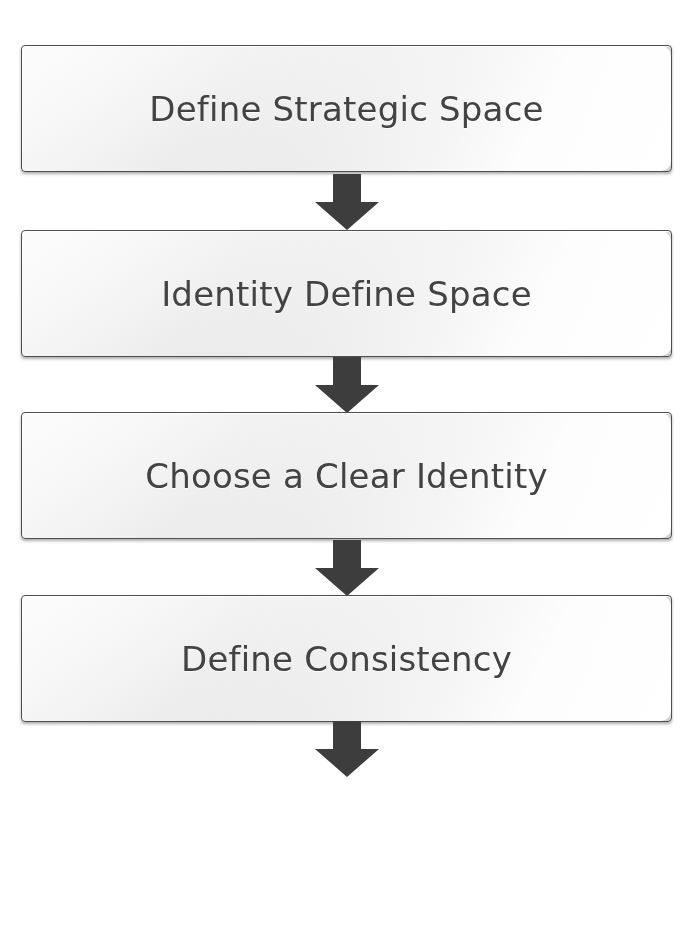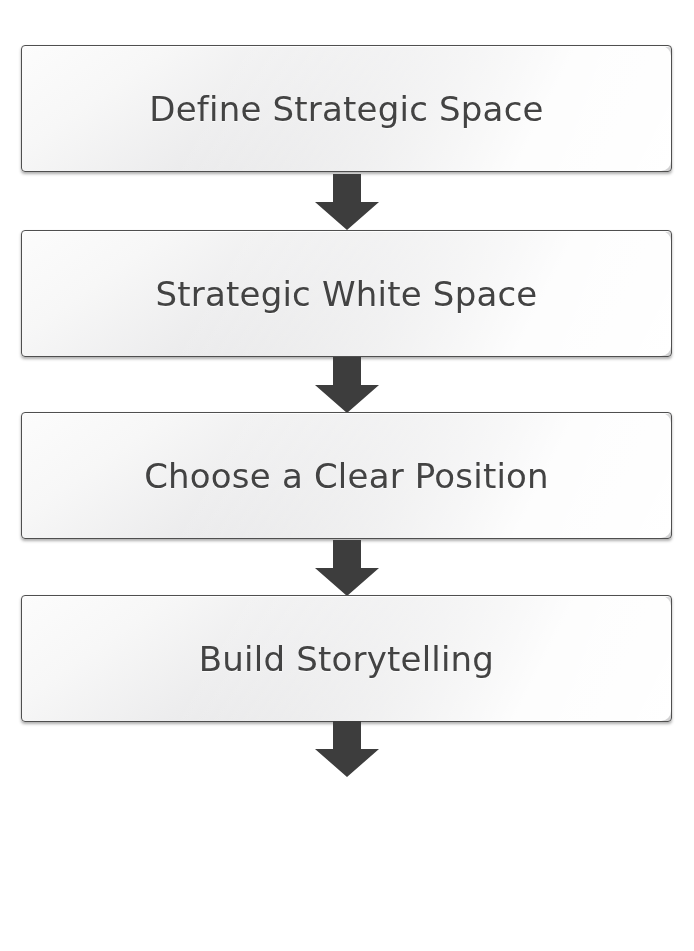--- a/index.html
+++ b/index.html
@@ -105,41 +105,41 @@
     <span class="flow-node-label" style="color: rgb(67, 67, 67);">Define Strategic Space</span>
   </div>
 
   <div class="flow-arrow a0">
     <svg viewBox="0 0 64 56" preserveAspectRatio="none" aria-hidden="true">
       <polygon points="18,0 46,0 46,28 64,28 32,56 0,28 18,28" fill="#3d3d3d"></polygon>
     </svg>
   </div>
 
   <div class="flow-node n1" style="border-color: rgb(79, 79, 79);">
-    <span class="flow-node-label" style="color: rgb(67, 67, 67);">Strategic White Space</span>
+    <span class="flow-node-label" style="color: rgb(67, 67, 67);">Identity Define Space</span>
   </div>
 
   <div class="flow-arrow a1">
     <svg viewBox="0 0 64 56" preserveAspectRatio="none" aria-hidden="true">
       <polygon points="18,0 46,0 46,28 64,28 32,56 0,28 18,28" fill="#3d3d3d"></polygon>
     </svg>
   </div>
 
   <div class="flow-node n2" style="border-color: rgb(79, 79, 79);">
-    <span class="flow-node-label" style="color: rgb(67, 67, 67);">Choose a Clear Position</span>
+    <span class="flow-node-label" style="color: rgb(67, 67, 67);">Choose a Clear Identity</span>
   </div>
 
   <div class="flow-arrow a2">
     <svg viewBox="0 0 64 56" preserveAspectRatio="none" aria-hidden="true">
       <polygon points="18,0 46,0 46,28 64,28 32,56 0,28 18,28" fill="#3d3d3d"></polygon>
     </svg>
   </div>
 
   <div class="flow-node n3" style="border-color: rgb(79, 79, 79);">
-    <span class="flow-node-label" style="color: rgb(67, 67, 67);">Build Storytelling</span>
+    <span class="flow-node-label" style="color: rgb(67, 67, 67);">Define Consistency</span>
   </div>
 
   <div class="flow-arrow a3">
     <svg viewBox="0 0 64 56" preserveAspectRatio="none" aria-hidden="true">
       <polygon points="18,0 46,0 46,28 64,28 32,56 0,28 18,28" fill="#3d3d3d"></polygon>
     </svg>
   </div>
 
 
 </div>

